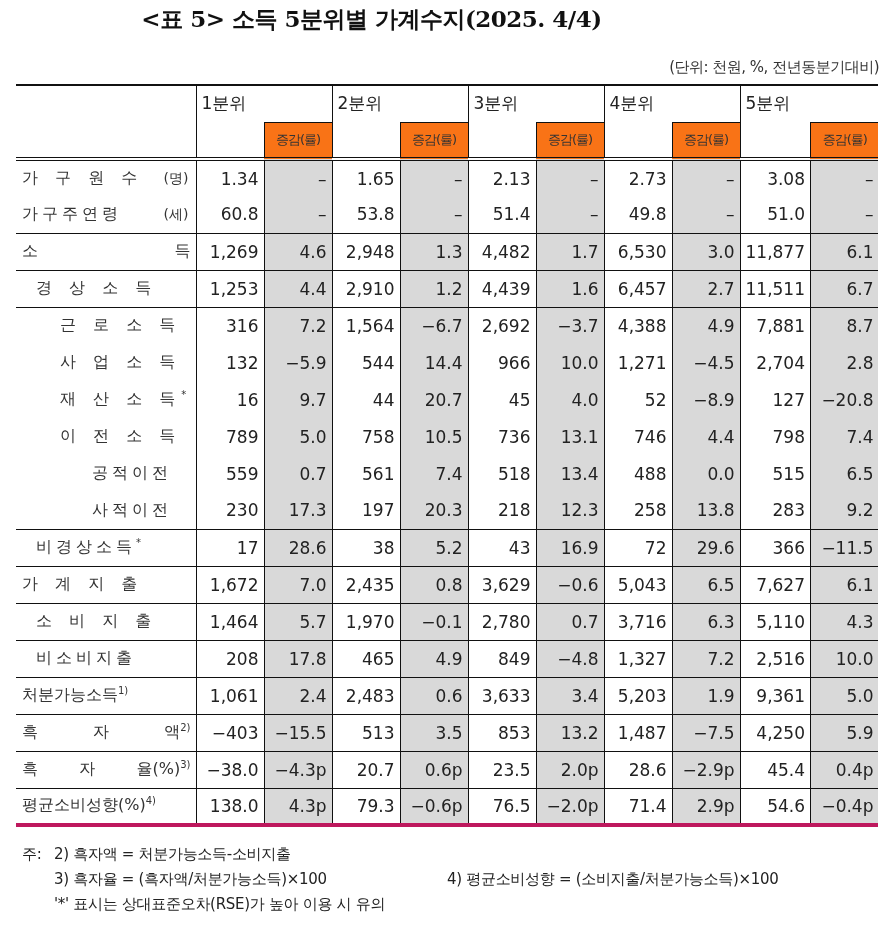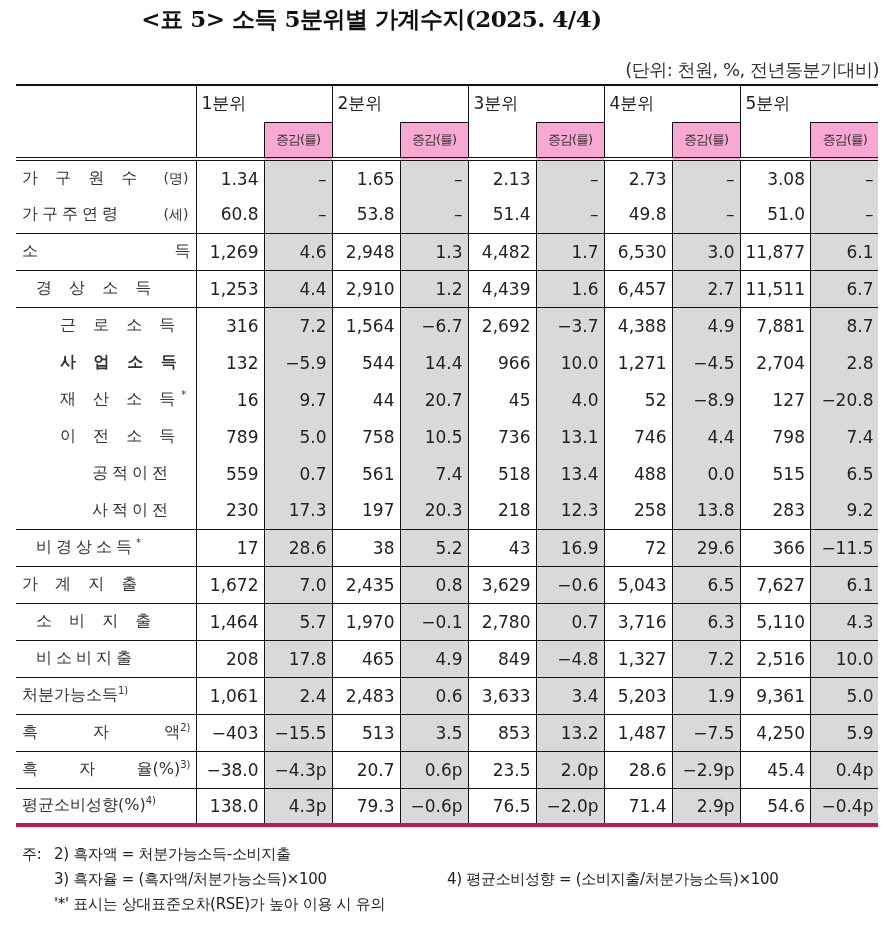--- a/index.html
+++ b/index.html
@@ -8,21 +8,21 @@
     font-family: "DejaVu Sans", "Liberation Sans", sans-serif;
     color: #222;
   }
   .title {
     position: absolute; left: 0; top: 4px; width: 743px; text-align: center;
     font-family: "DejaVu Serif", "Liberation Serif", serif;
     font-size: 23px; font-weight: bold; letter-spacing: -0.5px; color: #111;
   }
   .unit {
     position: absolute; right: 14px; top: 58px;
-    font-size: 18px; color: #333; letter-spacing: -0.5px;
+    font-size: 15px; color: #333; letter-spacing: -0.5px;
   }
   table.main {
     position: absolute; left: 16px; top: 84px;
     border-collapse: collapse; table-layout: fixed;
     font-size: 17px;
   }
   table.main col.lab { width: 180px; }
   table.main col.v { width: 68px; }
   table.main col.c { width: 68px; }
   table.main td, table.main th {
@@ -32,21 +32,21 @@
     font-weight: normal; font-size: 17px; text-align: left; height: 38px;
     border-left: 1.5px solid #111; border-top: 2px solid #111;
     padding-right: 22px;
   }
   th.corner {
     border-top: 2px solid #111; border-right: 1.5px solid #111;
   }
   th.sub-empty { border-left: 1.5px solid #111; height: 31px; }
   th.sub {
     font-weight: normal; font-size: 13px; text-align: center;
-    background: #f9a8d4; border-top: 1.5px solid #111; border-left: 1.5px solid #111;
+    background: #f97316; border-top: 1.5px solid #111; border-left: 1.5px solid #111;
     height: 31px; letter-spacing: -1px; color: #333;
   }
   tr.hdr-bottom th { border-bottom: 4px double #111; }
   td.lab {
     text-align: left; padding-left: 6px; font-size: 16px; color: #333;
     border-right: 1.5px solid #111;
   }
   td.v {
     text-align: right; border-left: 1.5px solid #111; background: #fff;
   }
@@ -192,21 +192,21 @@
         <td class="v">2,692</td>
         <td class="c">−3.7</td>
         <td class="v">4,388</td>
         <td class="c">4.9</td>
         <td class="v">7,881</td>
         <td class="c">8.7</td>
       </tr>
       <tr>
         <td class="lab" style="padding-left: 44px;">
           <div class="lab-inner">
-            <span><span style="letter-spacing: 6px; font-weight: bold;">사 업 소 득</span></span>
+            <span><span style="letter-spacing: 6px;">사 업 소 득</span></span>
           </div>
         </td>
         <td class="v">132</td>
         <td class="c">−5.9</td>
         <td class="v">544</td>
         <td class="c">14.4</td>
         <td class="v">966</td>
         <td class="c">10.0</td>
         <td class="v">1,271</td>
         <td class="c">−4.5</td>

